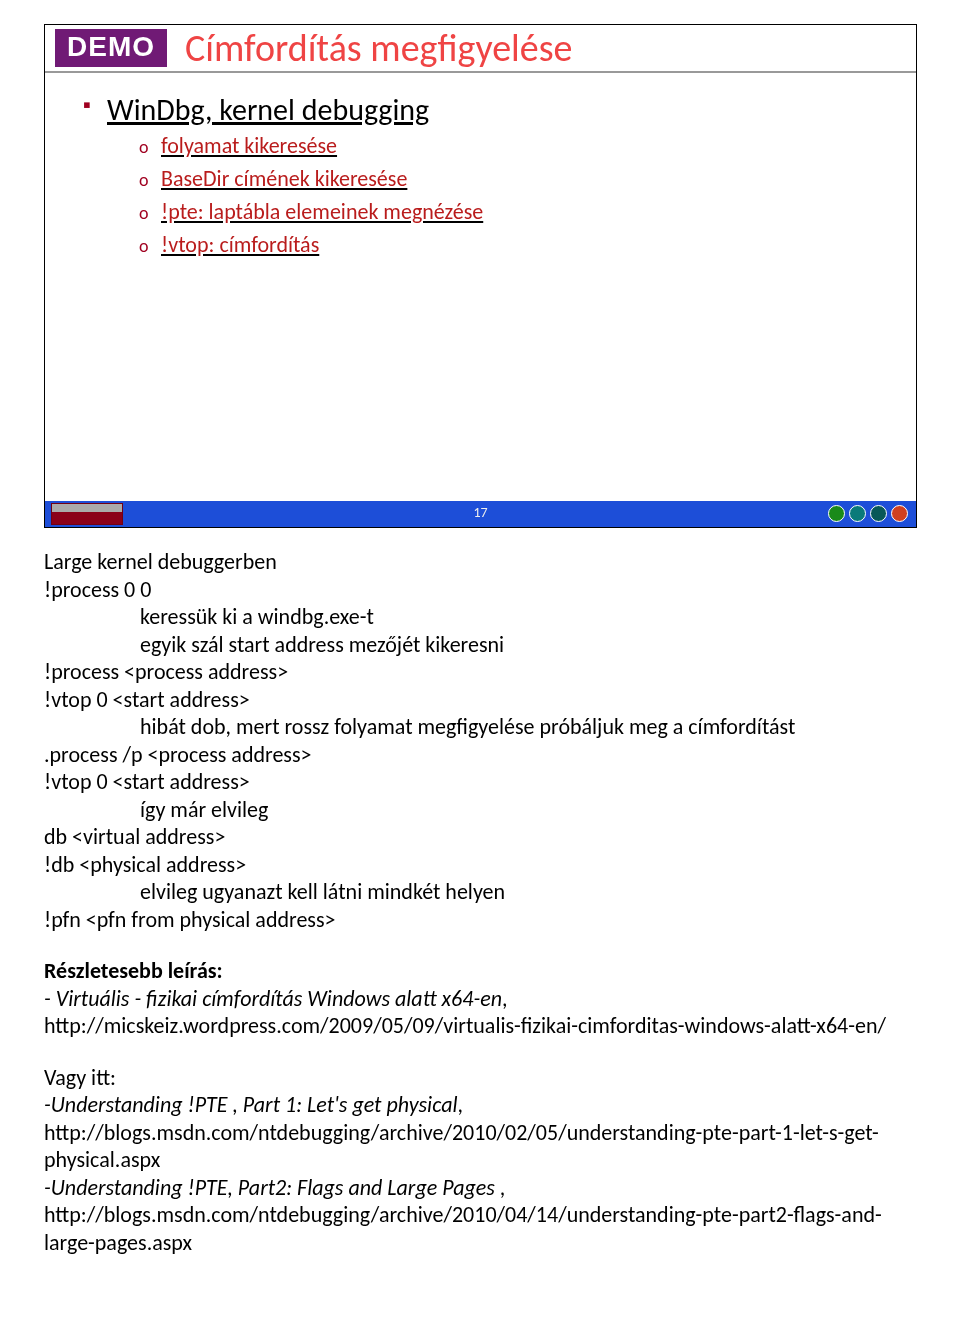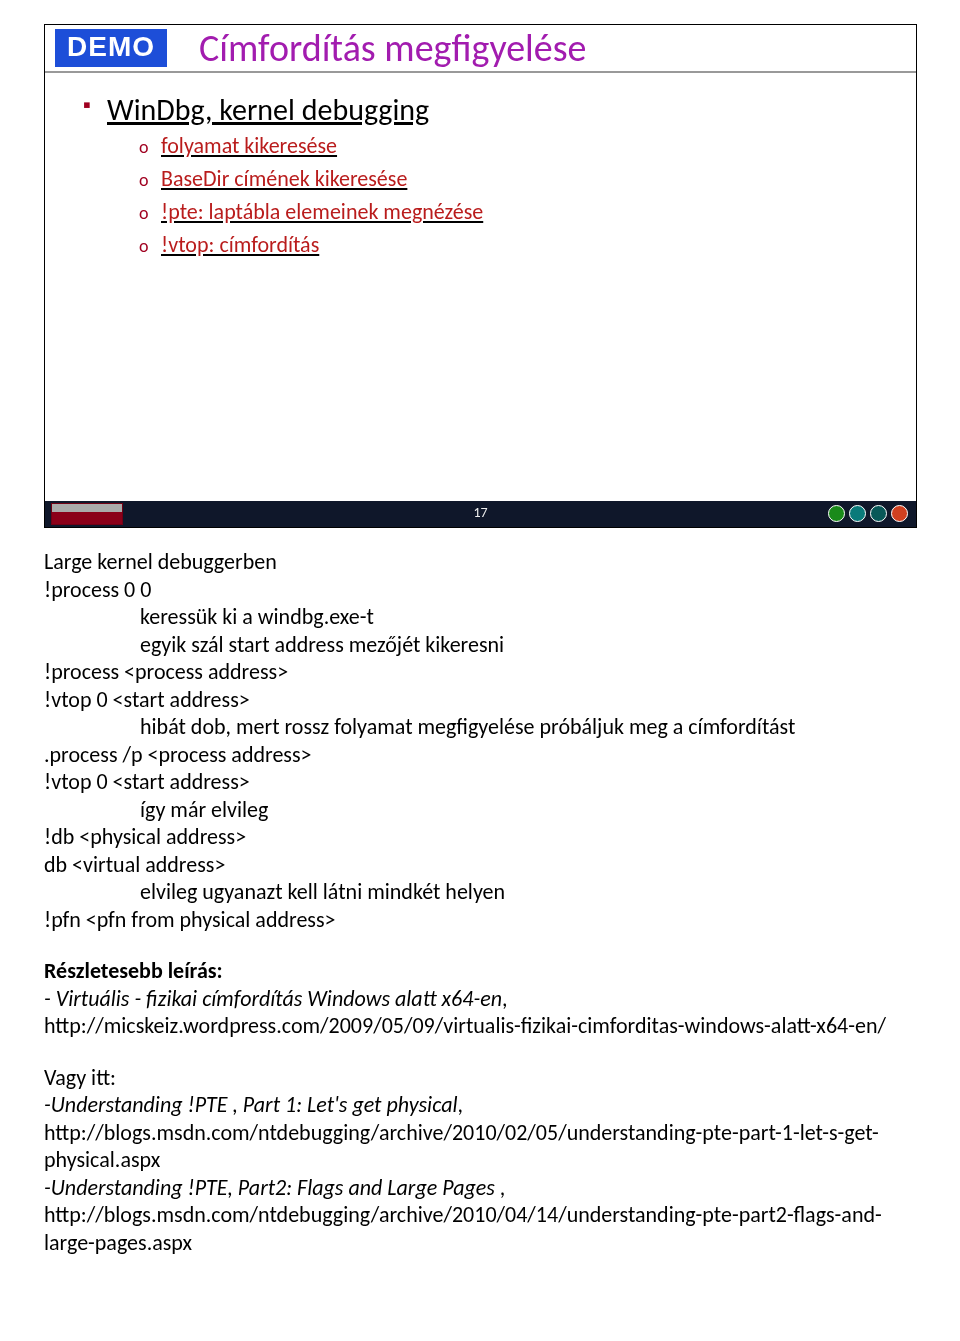--- a/index.html
+++ b/index.html
@@ -18,34 +18,34 @@
   }
   .slide-header {
     background: #fff;
     display: flex;
     align-items: center;
     border-bottom: 2px solid #999;
     padding: 0;
     position: relative;
   }
   .demo-block {
-    background: #1d4ed8;
+    background: #701a75;
     color: #fff;
     font-family: "Segoe UI", Arial, sans-serif;
     font-size: 28px;
     font-weight: 600;
     padding: 2px 12px 4px 12px;
     margin-left: 10px;
     letter-spacing: 1px;
     display: inline-block;
   }
   .slide-title {
     font-size: 38px;
-    color: #a21caf;
-    padding-left: 32px;
+    color: #ef4444;
+    padding-left: 18px;
     font-family: Calibri, "Segoe UI", sans-serif;
   }
   .slide-body {
     padding: 18px 30px 10px 38px;
     min-height: 428px;
     font-family: Calibri, "Segoe UI", sans-serif;
     position: relative;
   }
   ul.l1 {
     list-style: none;
@@ -79,21 +79,21 @@
     margin-left: -22px;
     margin-top: 4px;
   }
   ul.l2 > li {
     font-size: 22px;
     color: #b91c1c;
     padding-left: 22px;
     margin-bottom: 6px;
   }
   .slide-footer {
-    background: #0f172a;
+    background: #1d4ed8;
     height: 26px;
     position: relative;
   }
   .logo {
     position: absolute;
     left: 6px;
     bottom: 2px;
     width: 72px;
     height: 22px;
     background: linear-gradient(#aaa 0 40%, #8b0019 40% 100%);
@@ -193,22 +193,22 @@
   <p class="p">Large kernel debuggerben</p>
   <p class="p">!process 0 0</p>
   <p class="p indent1">keressük ki a windbg.exe-t</p>
   <p class="p indent1">egyik szál start address mezőjét kikeresni</p>
   <p class="p">!process &lt;process address&gt;</p>
   <p class="p">!vtop 0 &lt;start address&gt;</p>
   <p class="p indent1">hibát dob, mert rossz folyamat megfigyelése próbáljuk meg a címfordítást</p>
   <p class="p">.process /p &lt;process address&gt;</p>
   <p class="p">!vtop 0 &lt;start address&gt;</p>
   <p class="p indent1">így már elvileg</p>
+  <p class="p">db &lt;virtual address&gt;</p>
   <p class="p">!db &lt;physical address&gt;</p>
-  <p class="p">db &lt;virtual address&gt;</p>
   <p class="p indent1">elvileg ugyanazt kell látni mindkét helyen</p>
   <p class="p">!pfn &lt;pfn from physical address&gt;</p>
 
   <div class="spacer"></div>
 
   <p class="p bold">Részletesebb leírás:</p>
   <p class="p">
     <span class="italic">- Virtuális - fizikai címfordítás Windows alatt x64-en</span><span>,</span>
   </p>
   <p class="p">http://micskeiz.wordpress.com/2009/05/09/virtualis-fizikai-cimforditas-windows-alatt-x64-en/</p>

